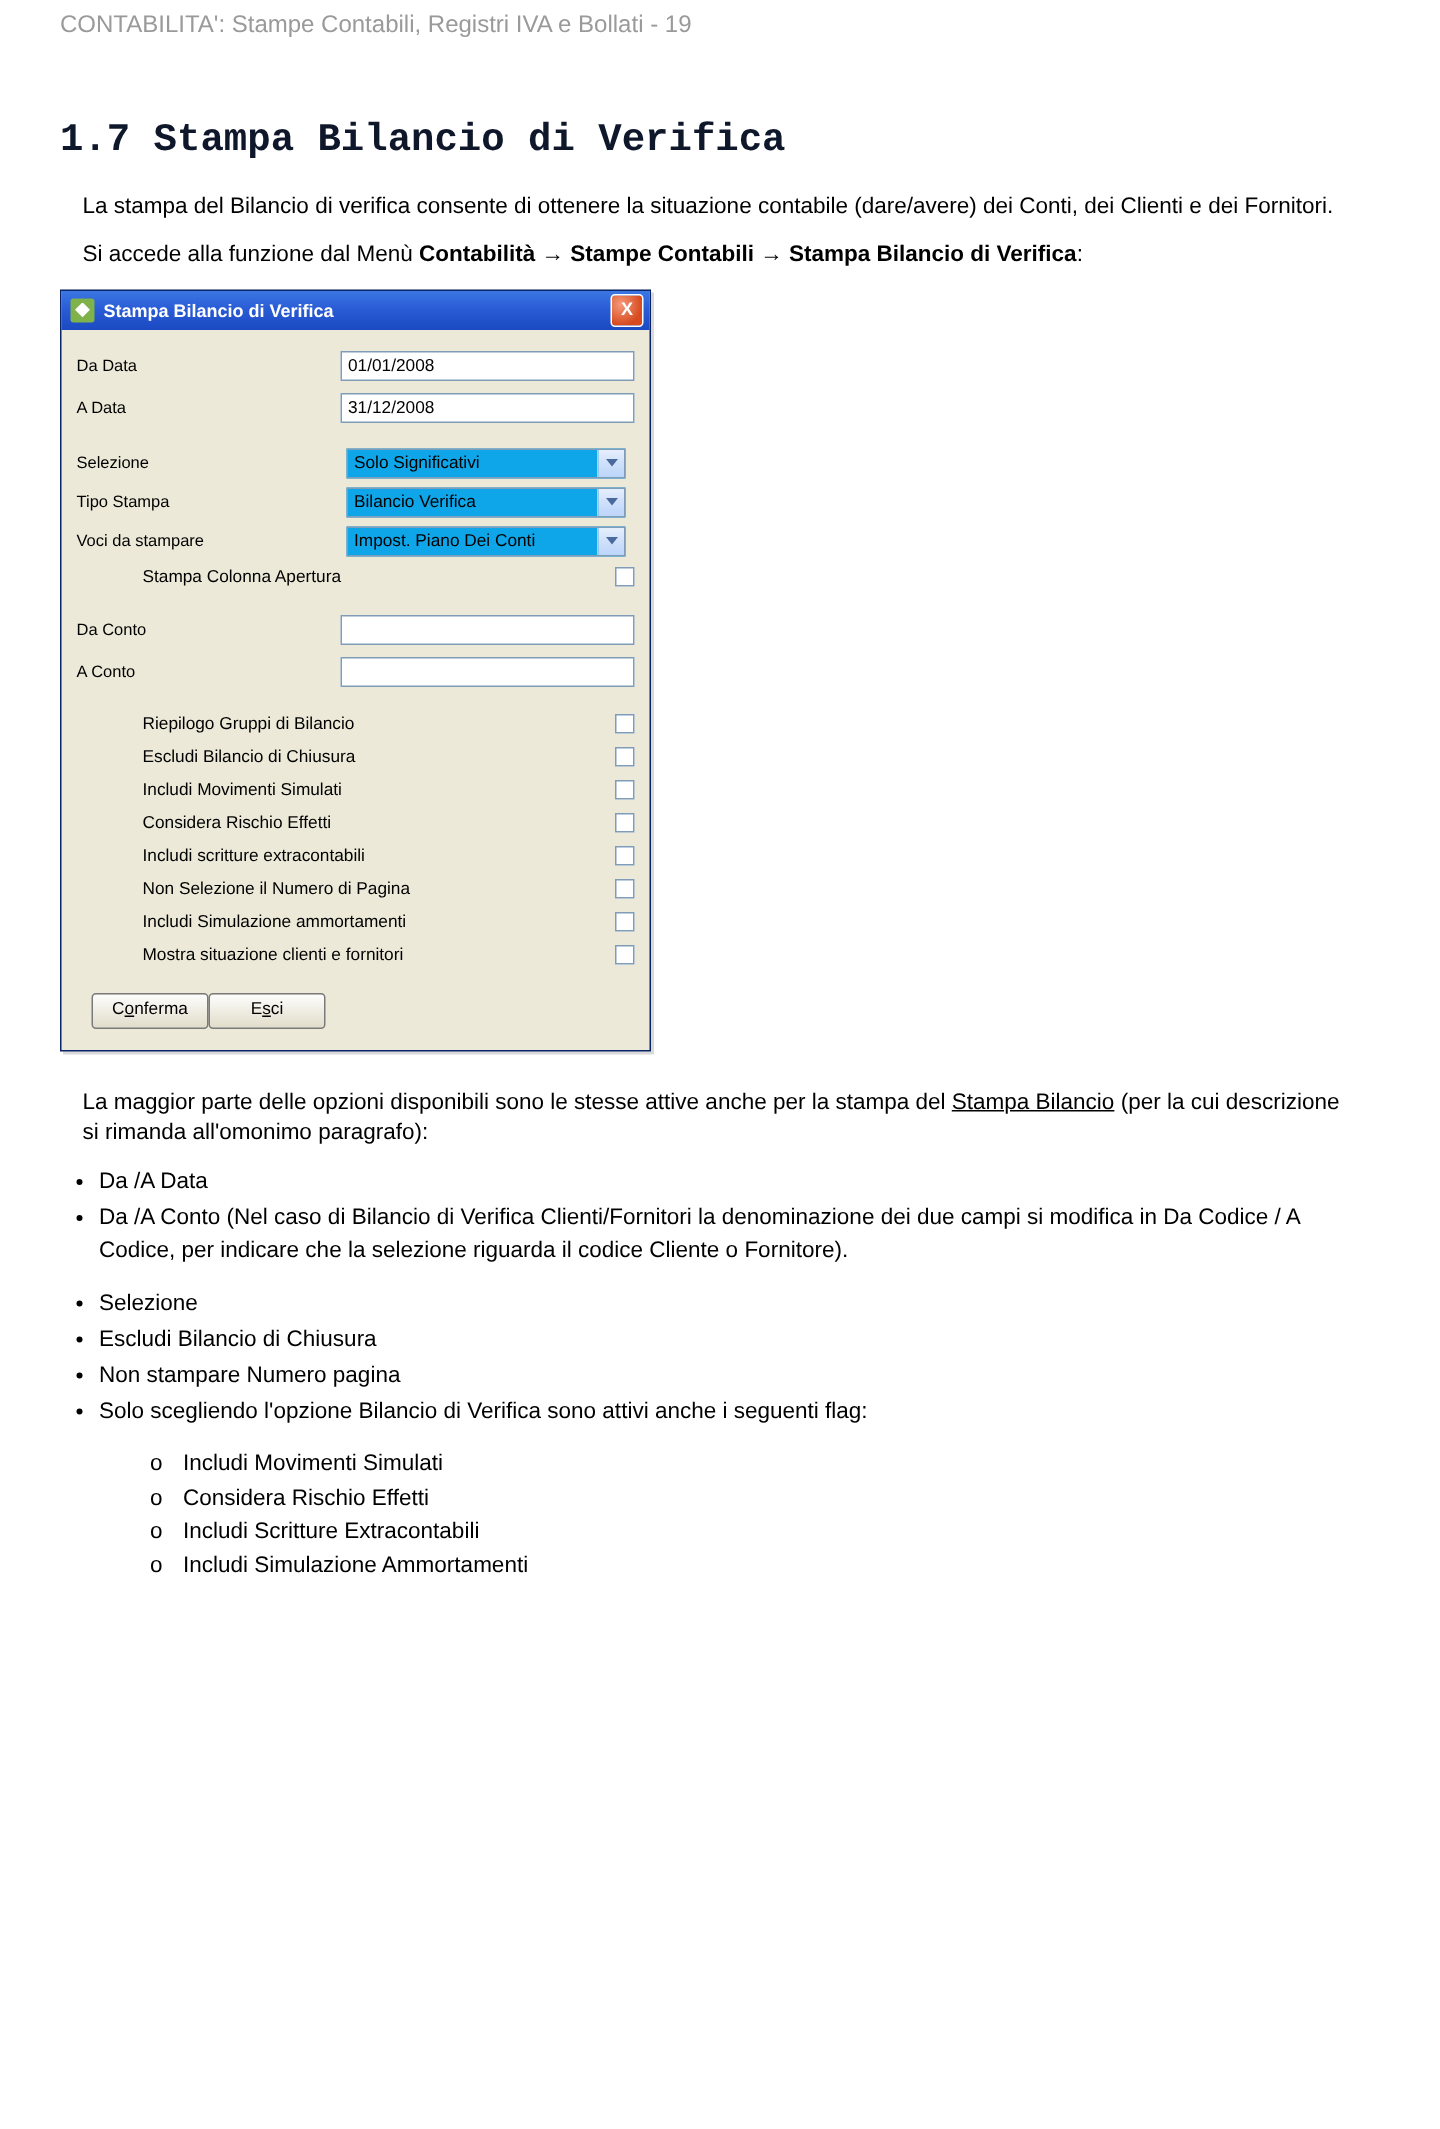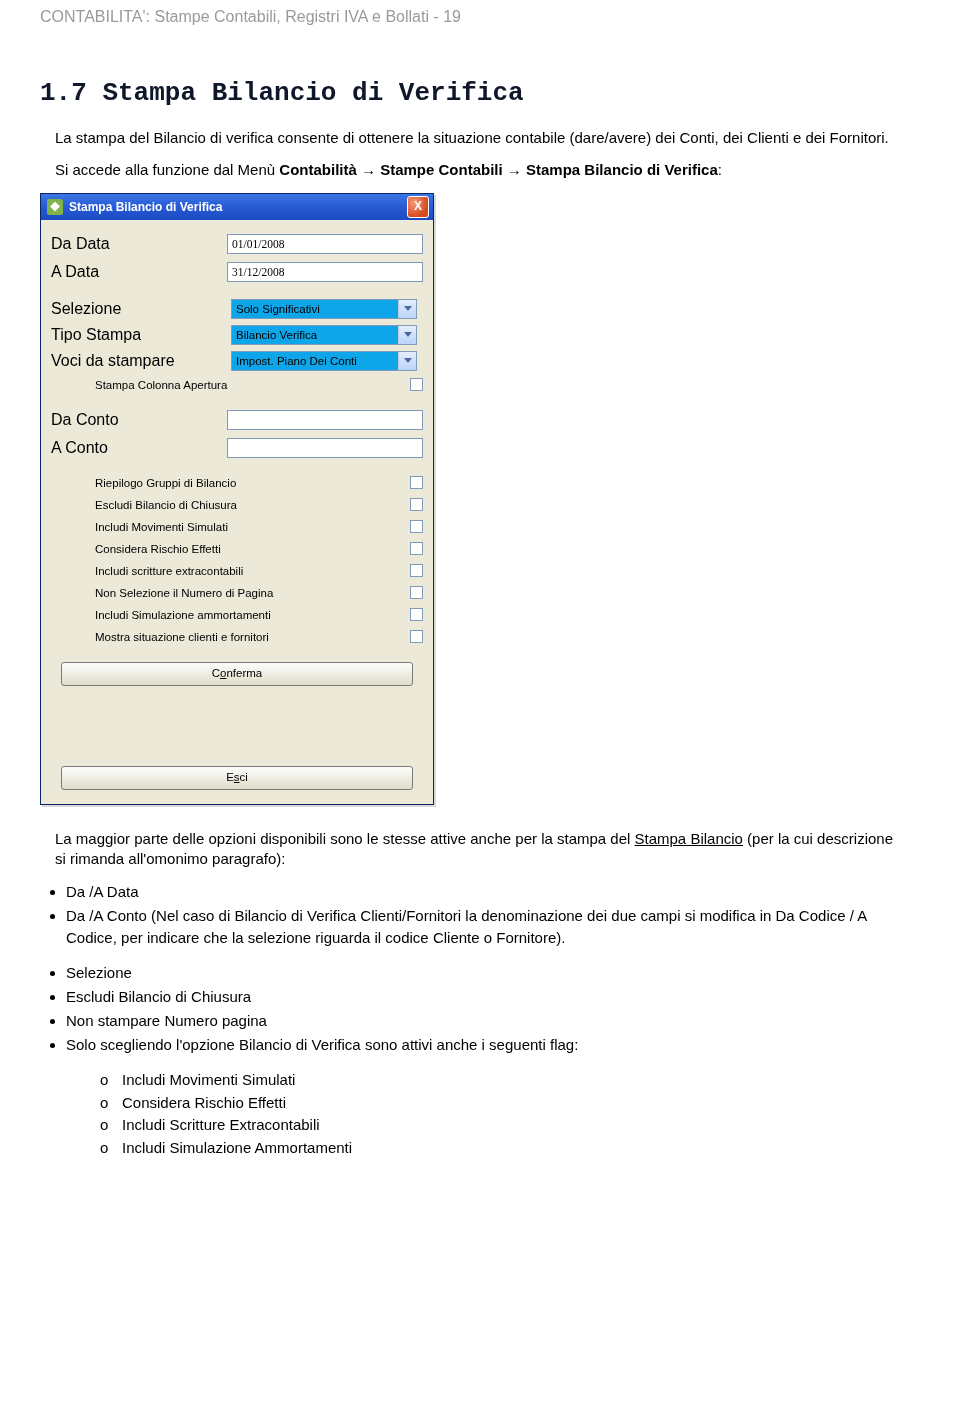--- a/index.html
+++ b/index.html
@@ -114,32 +114,32 @@
   }
   .row {
     display: flex;
     align-items: center;
     height: 26px;
   }
   .row.tall { height: 28px; }
   .row .lbl {
     width: 180px;
     color: #000;
-    font-size: 16px;
+    font-size: 11px;
   }
   .row .ctrl { flex: 1; display:flex; }
   .txt {
     width: 186px;
     height: 18px;
     border: 1px solid #7f9db9;
     background: #fff;
     font-size: 11.5px;
     padding: 0 4px;
     box-sizing: content-box;
-    font-family: Liberation Serif, serif;
+    font-family: Liberation Sans, sans-serif;
   }
   .combo {
     position: relative;
     width: 186px;
     height: 20px;
     border: 1px solid #7f9db9;
     background: #0ea5e9;
     font-size: 11.5px;
     padding: 1px 20px 1px 4px;
     box-sizing: border-box;
@@ -171,24 +171,22 @@
   }
   .chk {
     width: 13px; height: 13px;
     border: 1px solid #7f9db9;
     background: #fff;
     box-sizing: border-box;
   }
   .gap { height: 10px; }
   .dlg-buttons {
     display: flex;
-    gap: 80px;
     padding: 14px 10px 2px 10px;
     justify-content: flex-start;
-    flex-direction: column;
   }
   .btn {
     min-width: 76px;
     height: 22px;
     border: 1px solid #7a7a7a;
     background: linear-gradient(to bottom,#fdfdfd,#eceade 60%,#e1ddcb);
     font-size: 11.5px;
     border-radius: 3px;
     text-align: center;
     line-height: 20px;

